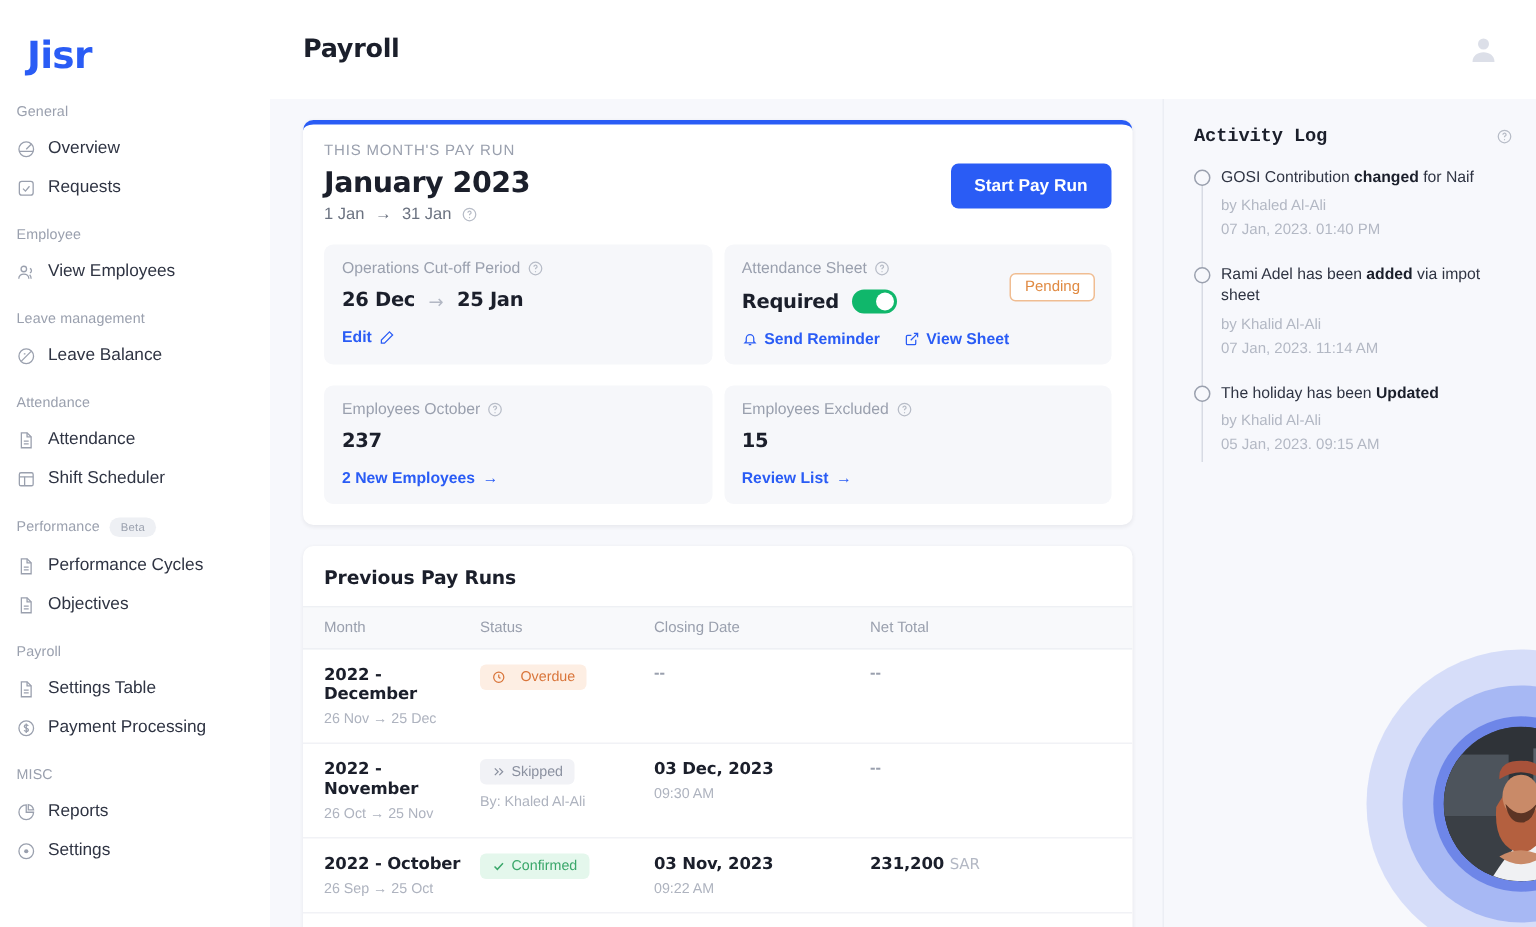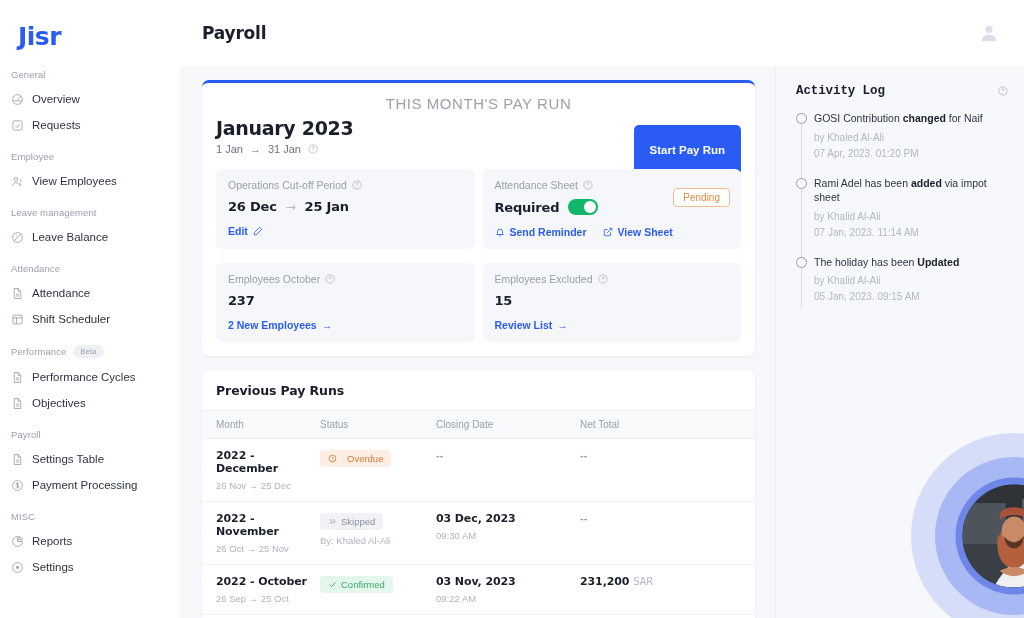--- a/index.html
+++ b/index.html
@@ -59,33 +59,33 @@
   .center {
     flex: 1 1 auto; min-width: 0; padding: 14px 20px 0 22px;
     overflow: hidden;
   }
 
   .payrun-card {
     background: #fff; border-radius: 7px; border-top: 3px solid #2a5cf5;
     box-shadow: 0 1px 3px rgba(27,31,43,.07);
     padding: 12px 14px 14px 14px; position: relative;
   }
-  .payrun-eyebrow { font-size: 15px; color: #9aa0ae; letter-spacing: .55px; text-align: center; }
+  .payrun-eyebrow { font-size: 10px; color: #9aa0ae; letter-spacing: .55px; }
   .payrun-month {
     font-size: 19px; font-weight: 700; color: #1b1f2b; margin-top: 5px;
     letter-spacing: -0.3px; font-family: "DejaVu Sans", sans-serif;
   }
   .payrun-range {
     font-size: 11px; color: #6b7280; margin-top: 4px;
     display: flex; align-items: center; gap: 7px;
   }
   .btn-primary {
-    position: absolute; right: 14px; top: 42px;
+    position: absolute; right: 14px; top: 26px;
     background: #2a5cf5; color: #fff; border: none; border-radius: 5px;
-    font-size: 11.5px; font-weight: 600; padding: 19px 16px; cursor: pointer;
+    font-size: 11.5px; font-weight: 600; padding: 9px 16px; cursor: pointer;
     font-family: "Liberation Sans", sans-serif;
   }
 
   .tiles { display: flex; gap: 8px; margin-top: 14px; }
   .tile {
     flex: 1 1 0; background: #f6f7fa; border-radius: 6px;
     padding: 10px 12px 11px 12px; position: relative; min-width: 0;
   }
   .tile-label {
     font-size: 10.5px; color: #9aa0ae; display: flex; align-items: center; gap: 5px;
@@ -578,21 +578,21 @@
                 <circle cx="12" cy="12" r="10"></circle>
                 <path d="M9.5 9a2.5 2.5 0 1 1 3.2 2.4c-.7.3-.7.9-.7 1.6"></path>
                 <circle cx="12" cy="17" r="1" fill="currentColor" stroke="none"></circle>
               </svg>
           </span>
         </div>
         <div class="timeline" id="timeline">
             <div class="act-item">
               <div class="act-text"><span>GOSI Contribution </span><b>changed</b><span> for Naif</span></div>
               <div class="act-by">by Khaled Al-Ali</div>
-              <div class="act-when">07 Apr, 2023. 01:20 PM</div>
+              <div class="act-when">07 Jan, 2023. 01:40 PM</div>
             </div>
             <div class="act-item">
               <div class="act-text"><span>Rami Adel has been </span><b>added</b><span> via impot sheet</span></div>
               <div class="act-by">by Khalid Al-Ali</div>
               <div class="act-when">07 Jan, 2023. 11:14 AM</div>
             </div>
             <div class="act-item">
               <div class="act-text"><span>The holiday has been </span><b>Updated</b><span></span></div>
               <div class="act-by">by Khalid Al-Ali</div>
               <div class="act-when">05 Jan, 2023. 09:15 AM</div>

